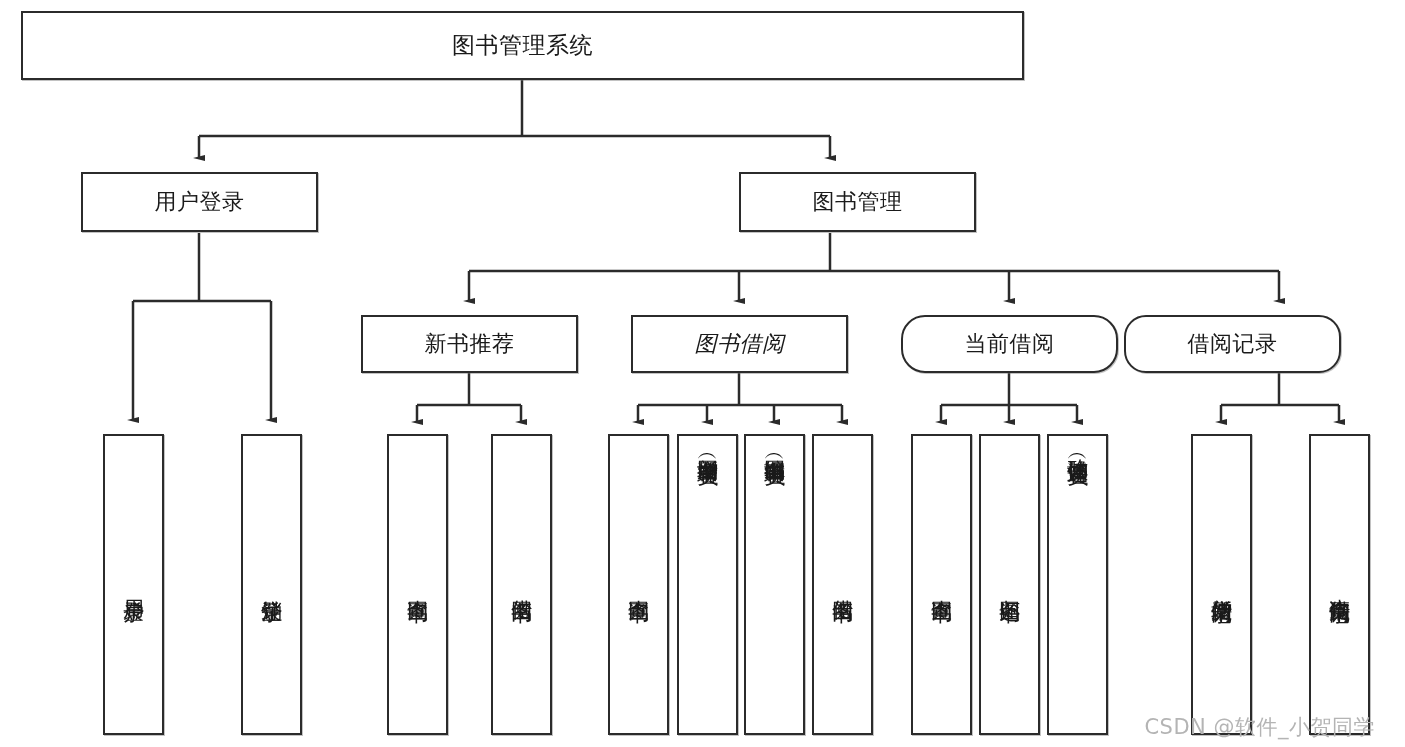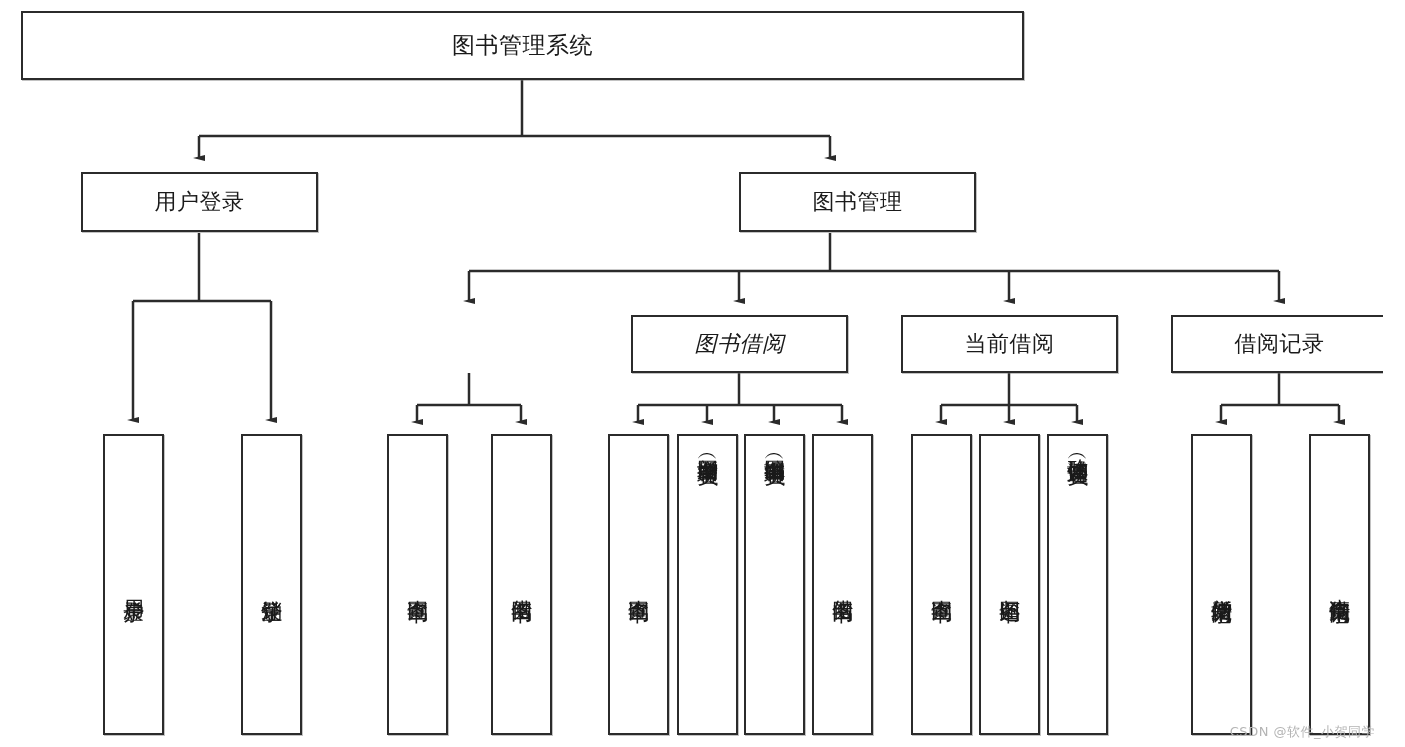--- a/index.html
+++ b/index.html
@@ -65,21 +65,21 @@
     max-height: 100%;
   }
   .node.vertical.centered {
     align-items: center;
     padding-top: 0;
   }
   #watermark {
     position: absolute;
     right: 8px;
     bottom: 6px;
-    font-size: 13px;
+    font-size: 21px;
     color: #b4b4b4;
     letter-spacing: 0.5px;
     white-space: nowrap;
     user-select: none;
   }
 </style>
 </head>
 <body>
 
 <div id="diagram-root">
@@ -140,30 +140,33 @@
   </div>
 
   <div class="node horizontal" style="left:81px; top:172px; width:237px; height:60px;">
     <span class="node-label">用户登录</span>
   </div>
 
   <div class="node horizontal" style="left:739px; top:172px; width:237px; height:60px;">
     <span class="node-label">图书管理</span>
   </div>
 
+  <div class="node horizontal" style="left:361px; top:315px; width:217px; height:58px;">
+    <span class="node-label">新书推荐</span>
+  </div>
 
   <div class="node horizontal" style="left:631px; top:315px; width:217px; height:58px;font-style:italic;">
     <span class="node-label">图书借阅</span>
   </div>
 
-  <div class="node horizontal" style="left:901px; top:315px; width:217px; height:58px;">
+  <div class="node horizontal" style="left:901px; top:315px; width:217px; height:58px;border-radius:24px;">
     <span class="node-label">当前借阅</span>
   </div>
 
-  <div class="node horizontal" style="left:1171px; top:315px; width:217px; height:58px;">
+  <div class="node horizontal" style="left:1124px; top:315px; width:217px; height:58px;border-radius:22px;">
     <span class="node-label">借阅记录</span>
   </div>
 
   <div class="node vertical centered" style="left:103px; top:434px; width:61px; height:301px;">
     <span class="node-label">用户登录</span>
   </div>
 
   <div class="node vertical centered" style="left:241px; top:434px; width:61px; height:301px;">
     <span class="node-label">注销登录</span>
   </div>

